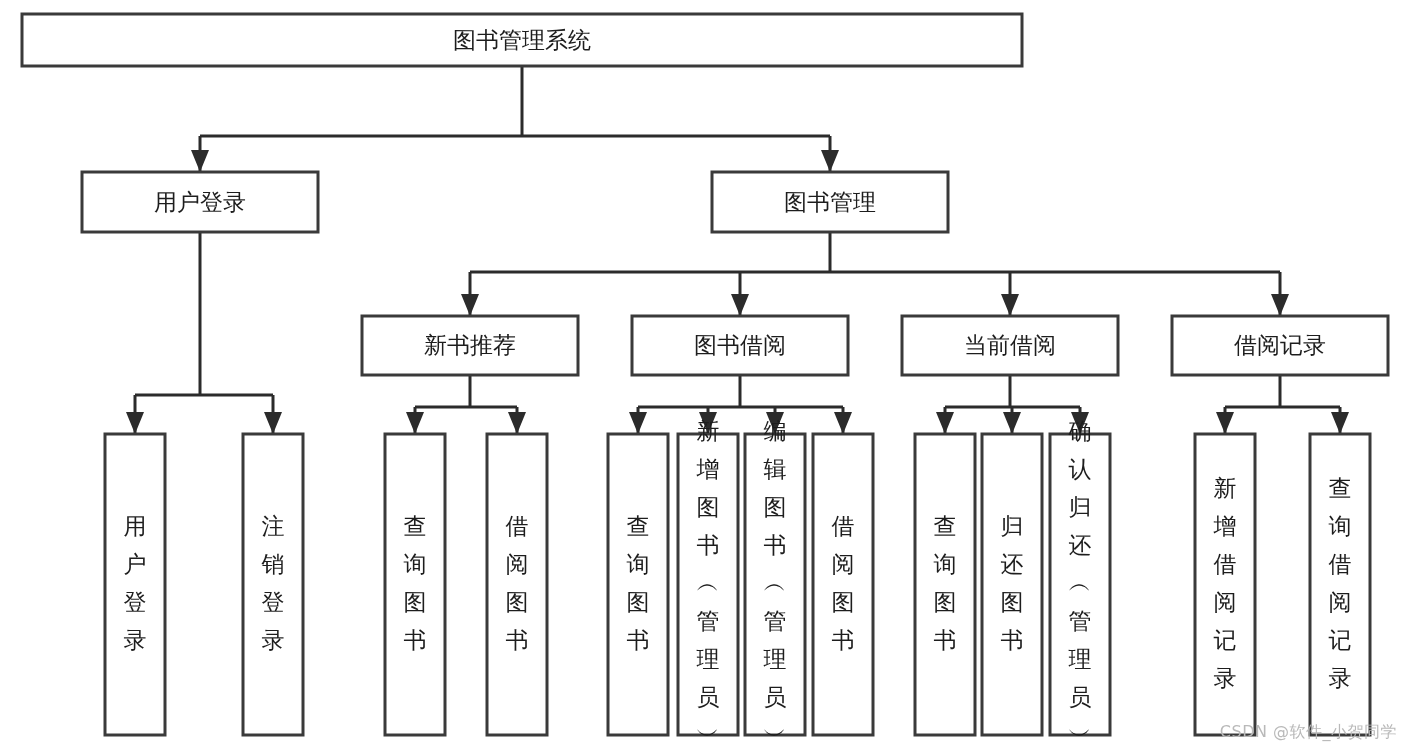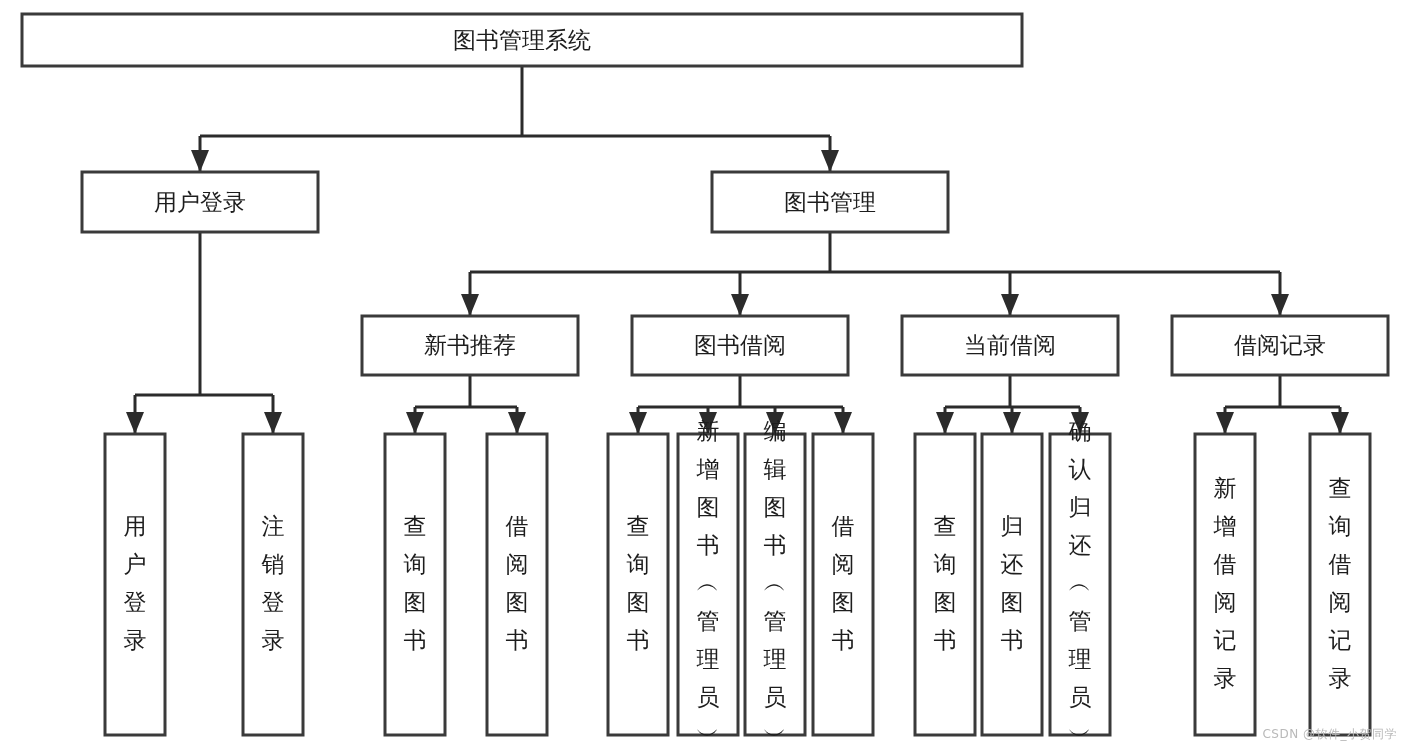--- a/index.html
+++ b/index.html
@@ -50,21 +50,21 @@
   .arrow-head {
     fill: #2b2b2b;
     stroke: none;
   }
   .watermark-text {
     position: absolute;
     right: 8px;
     bottom: 4px;
     color: #b9b9b9;
     font-family: "DejaVu Sans", "Liberation Sans", sans-serif;
-    font-size: 12px;
+    font-size: 16px;
     white-space: nowrap;
     letter-spacing: 0.5px;
     user-select: none;
   }
 </style>
 </head>
 <body>
 
 <div id="diagram-root">
   <svg id="flowchart" viewBox="0 0 1405 747">

